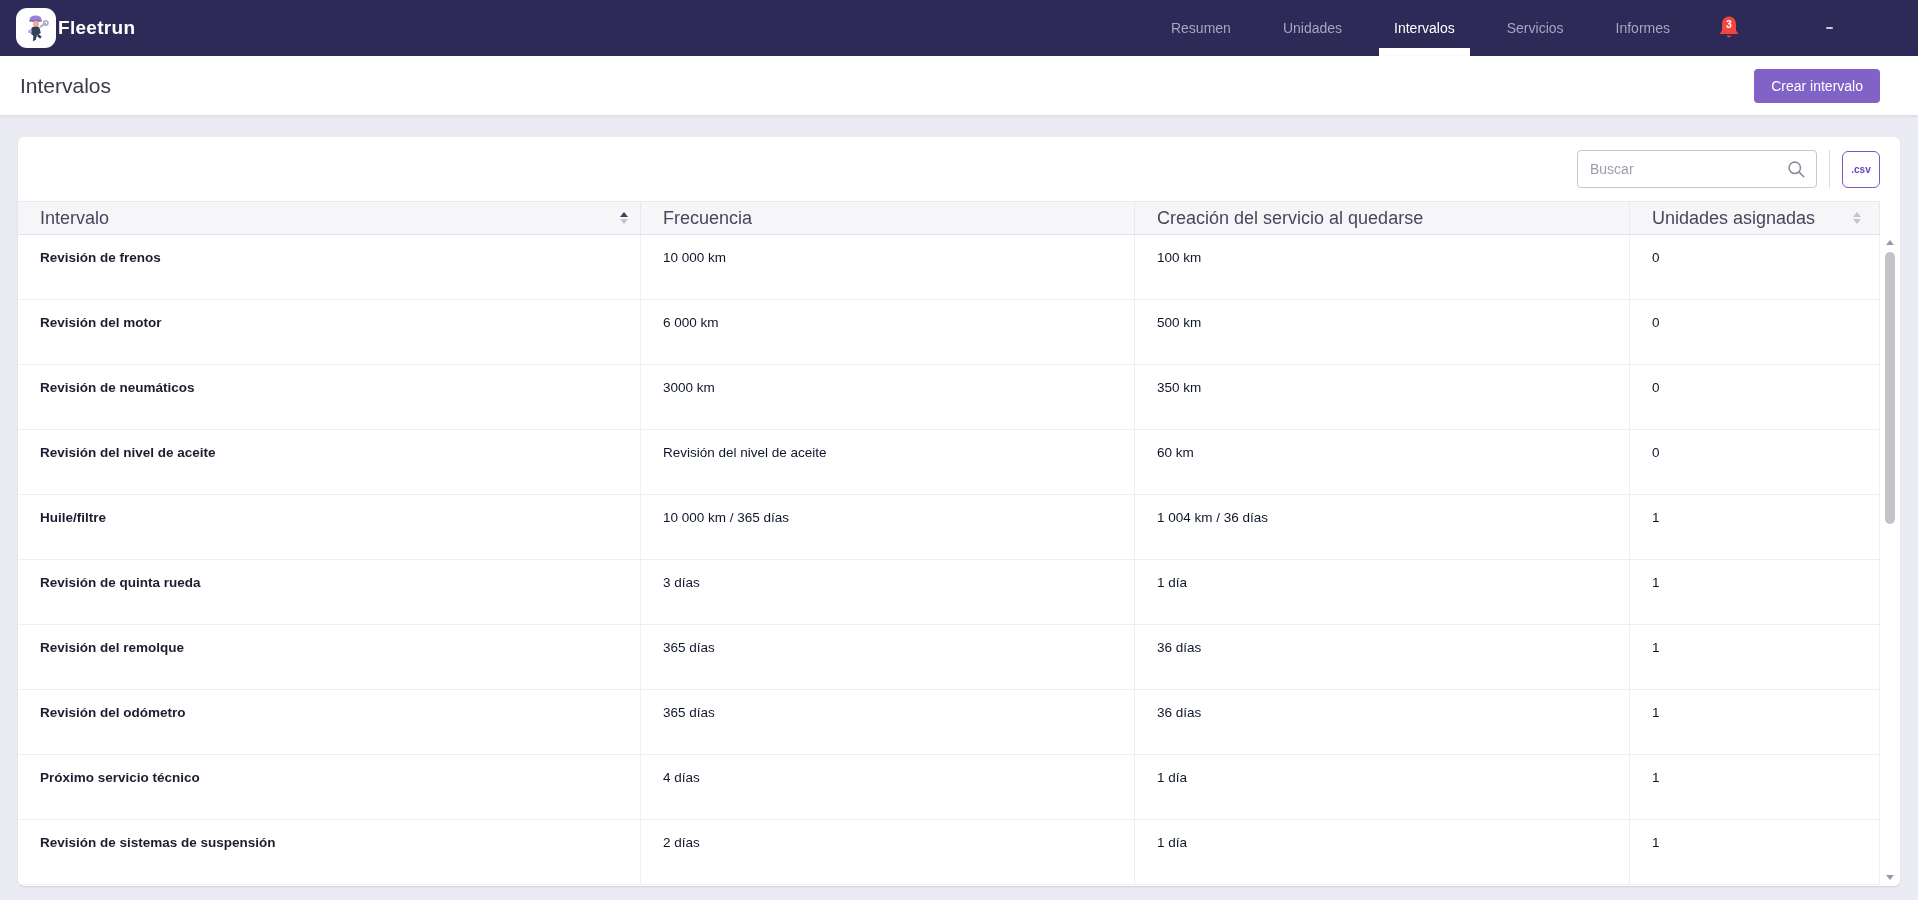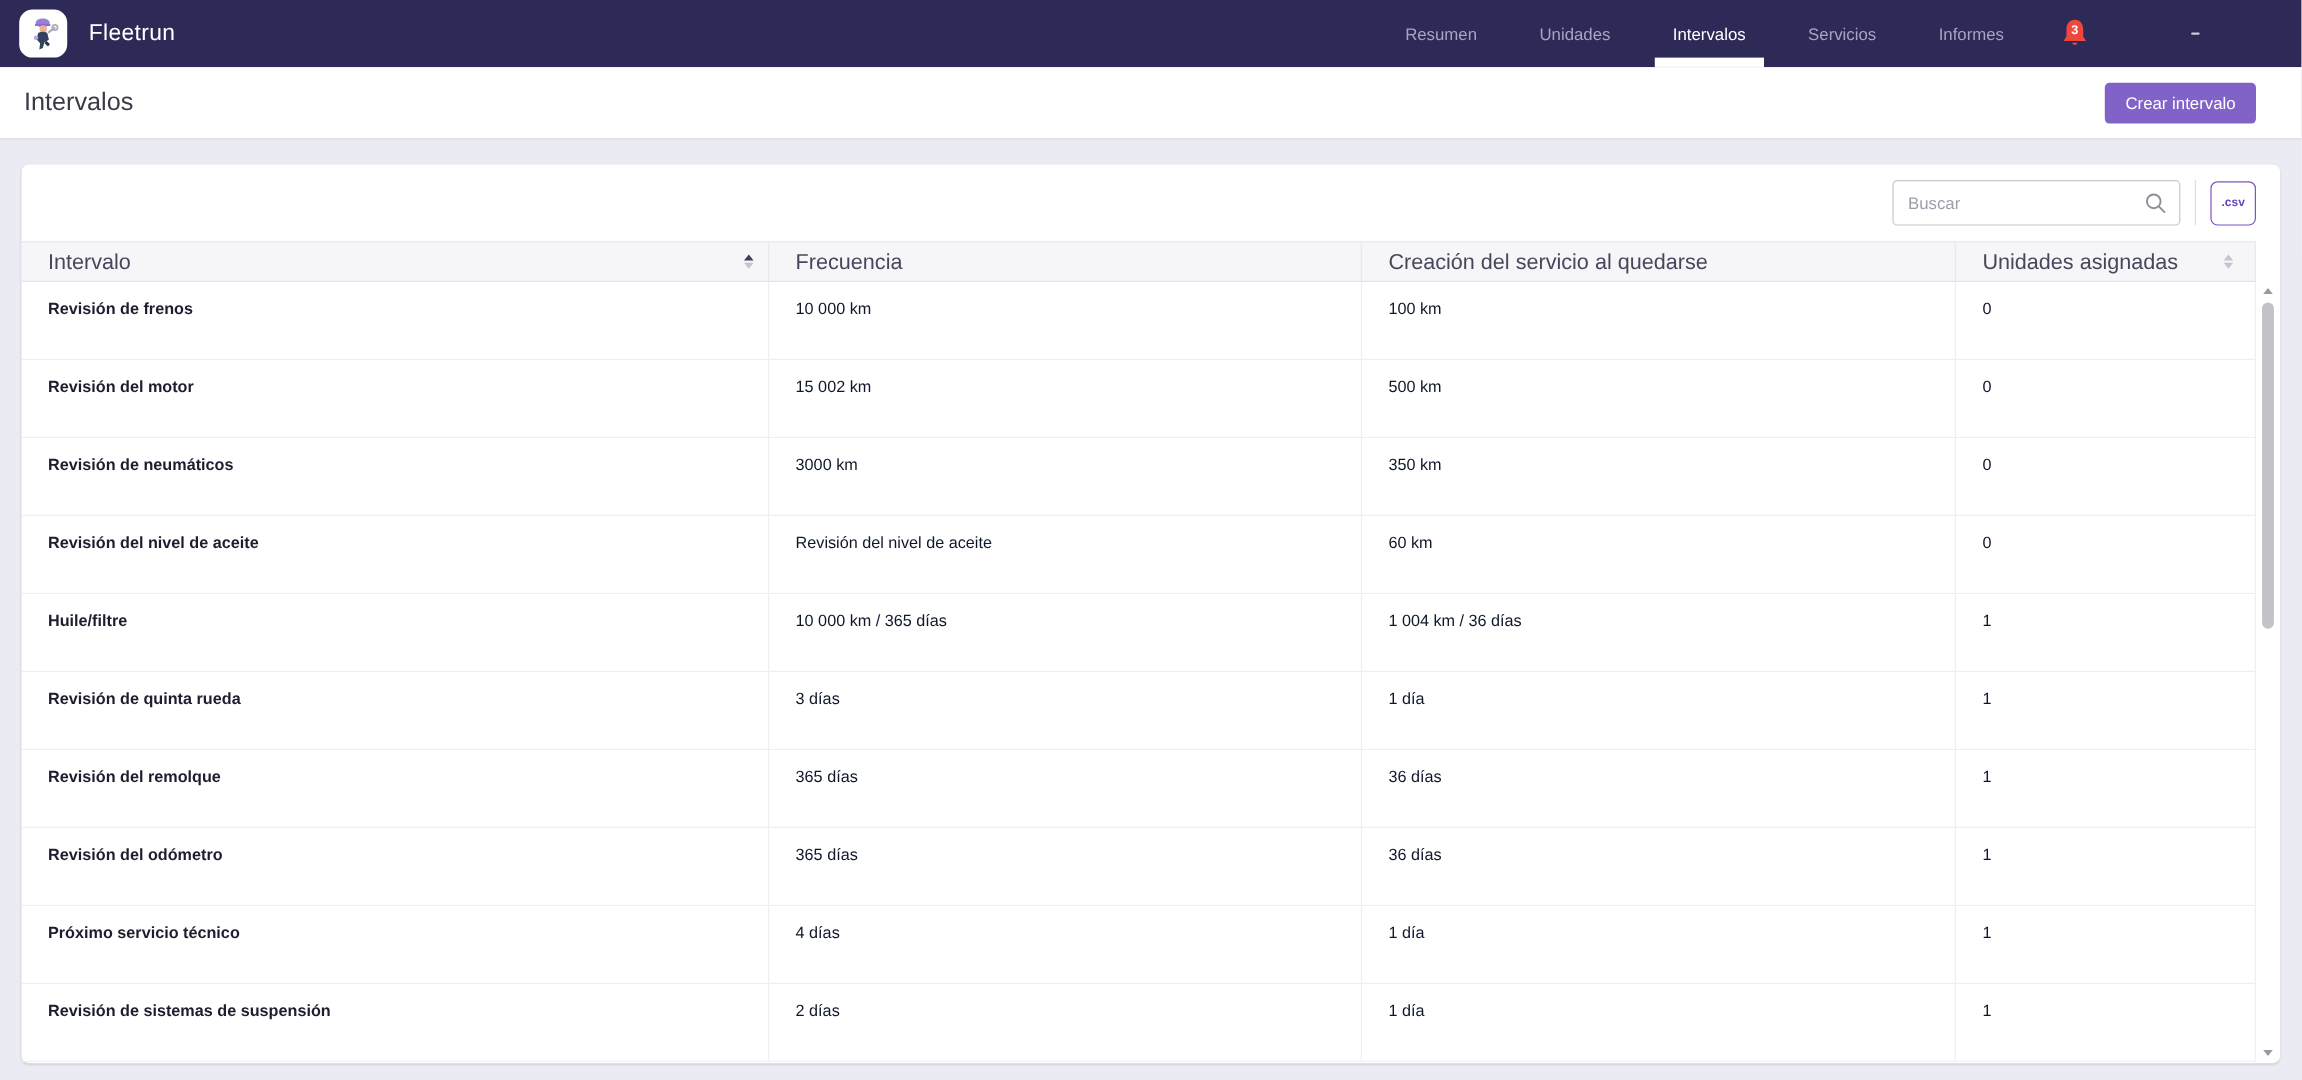--- a/index.html
+++ b/index.html
@@ -4,21 +4,21 @@
 <style>
   * { margin:0; padding:0; box-sizing:border-box; }
   html,body { width:1918px; height:900px; overflow:hidden;
     font-family:"Liberation Sans", sans-serif; background:#ebecf3; }
 
   
   .app-header { height:56px; background:#2e2a57; display:flex; align-items:center;
     padding-left:16px; position:relative; }
   .logo-box { width:40px; height:40px; background:#ffffff; border-radius:11px;
     display:flex; align-items:center; justify-content:center; flex:0 0 auto; }
-  .app-name { color:#ffffff; font-size:19px; font-weight:normal; margin-left:18px;
+  .app-name { color:#ffffff; font-size:19px; font-weight:bold; margin-left:2px;
     letter-spacing:.3px; }
   .main-nav { margin-left:auto; display:flex; height:100%; align-items:stretch; }
   .nav-item { display:flex; align-items:center; padding:0 26px; font-size:14px;
     color:#a7a4c4; cursor:pointer; position:relative; }
   .nav-item.active { color:#ffffff; }
   .tab-indicator { position:absolute; left:11px; right:11px; bottom:0; height:8px;
     background:#ffffff; }
   .bell-wrap { margin-left:22px; display:flex; align-items:center; cursor:pointer; }
   .user-area { width:178px; display:flex; align-items:center; justify-content:center; }
   .user-dash { width:7px; height:2px; background:#c9c7dd; border-radius:1px; }
@@ -180,21 +180,21 @@
     <div class="tbody">
       <div class="tr">
         <div class="td first w1">Revisión de frenos</div>
         <div class="td w2">10 000 km</div>
         <div class="td w3">100 km</div>
         <div class="td w4">0</div>
       </div>
 
       <div class="tr">
         <div class="td first w1">Revisión del motor</div>
-        <div class="td w2">15 002 km</div>
+        <div class="td w2">6 000 km</div>
         <div class="td w3">500 km</div>
         <div class="td w4">0</div>
       </div>
 
       <div class="tr">
         <div class="td first w1">Revisión de neumáticos</div>
         <div class="td w2">3000 km</div>
         <div class="td w3">350 km</div>
         <div class="td w4">0</div>
       </div>

